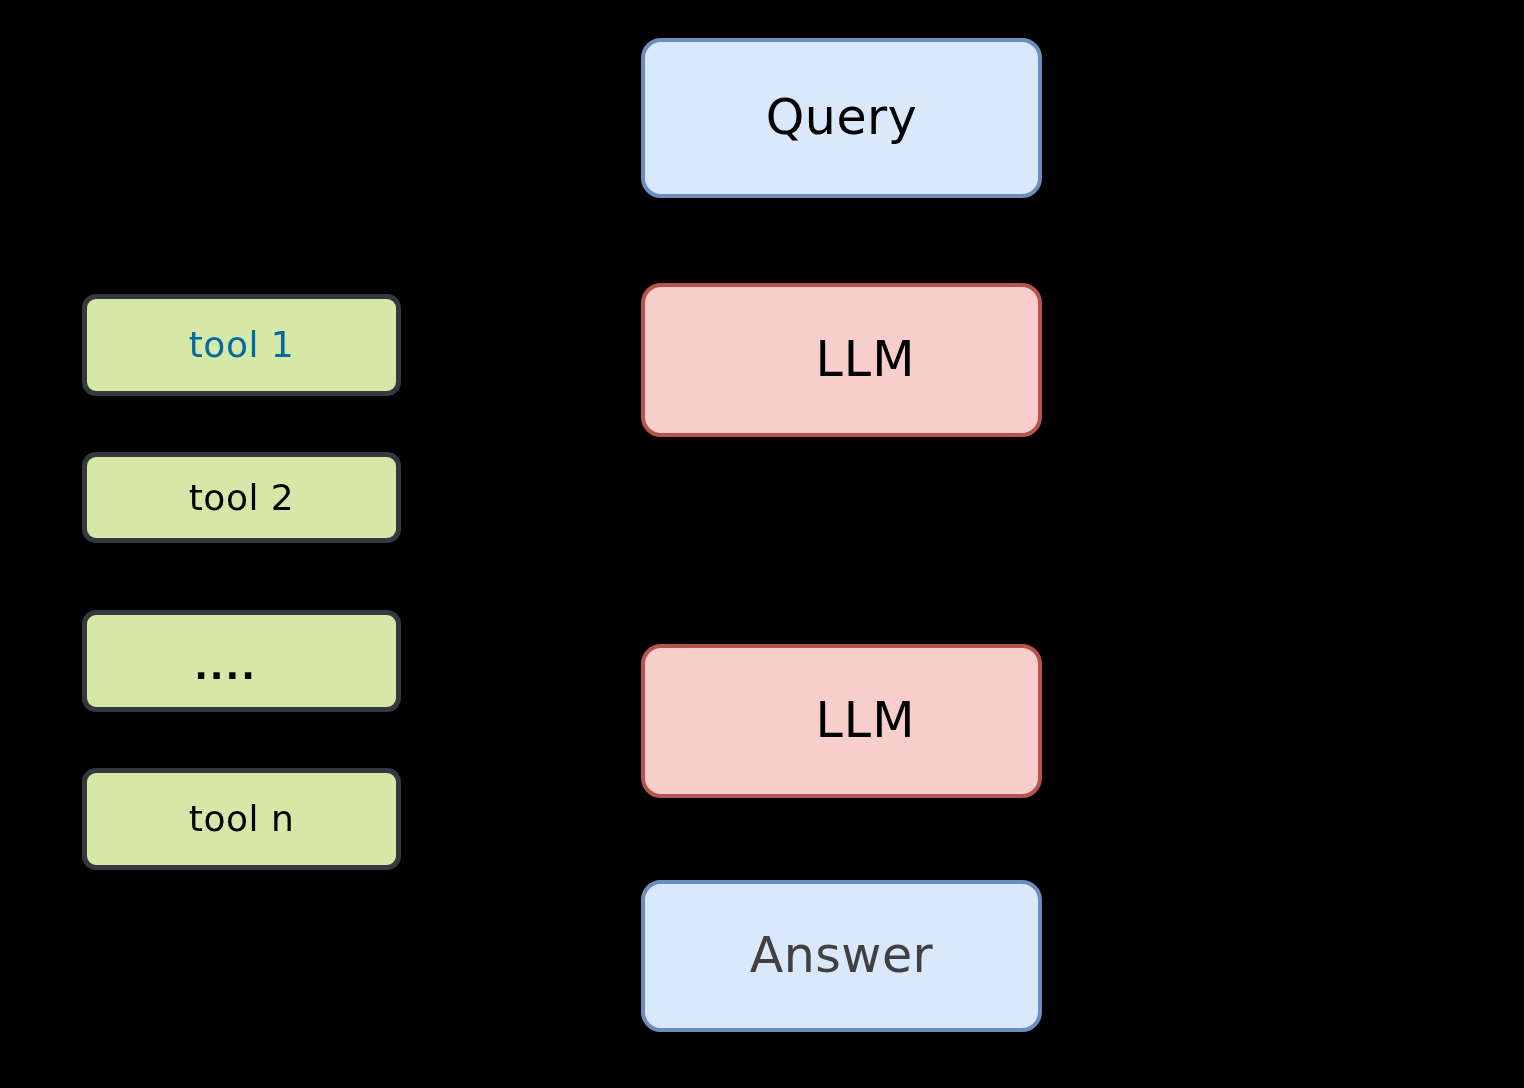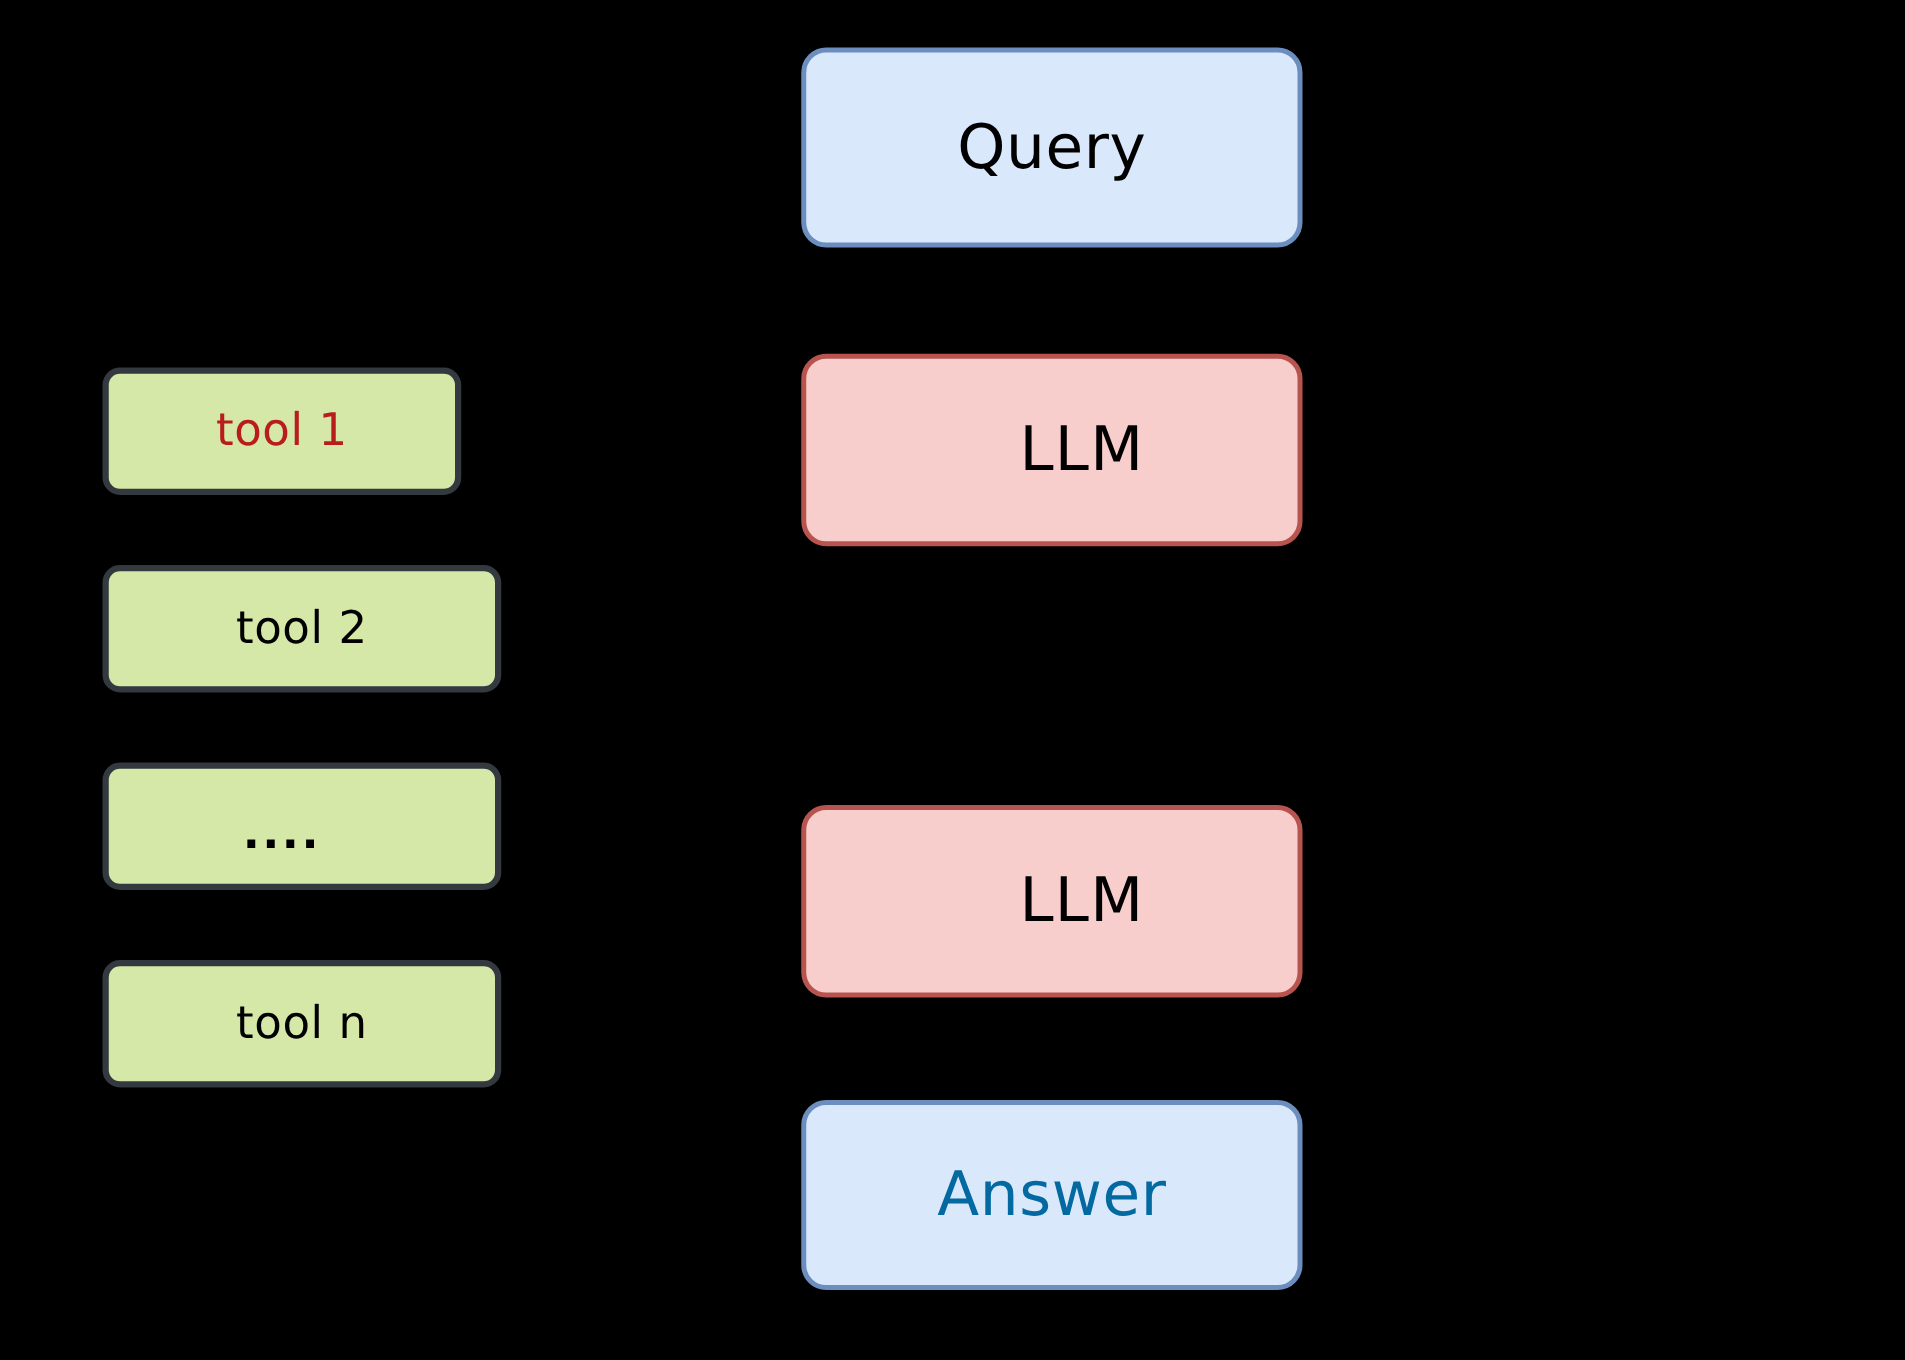--- a/index.html
+++ b/index.html
@@ -92,25 +92,25 @@
   }
   .column > * { pointer-events: auto; }
 </style>
 </head>
 <body style="background: rgb(0, 0, 0);">
 
 <div id="canvas" style="width: 1524px; height: 1088px; background: rgb(0, 0, 0);">
 
   <div class="column">
 
-    <div class="node node--tool" style="left: 82px; top: 294px; width: 287px; height: 102px; background: rgb(213, 232, 168); border-color: rgb(51, 57, 63); color: #b91c1c;">
+    <div class="node node--tool" style="left: 82px; top: 294px; width: 319px; height: 102px; background: rgb(213, 232, 168); border-color: rgb(51, 57, 63); color: #0369a1;">
       <span class="node-label">tool 1</span>
     </div>
 
-    <div class="node node--tool" style="left: 82px; top: 452px; width: 319px; height: 102px; background: rgb(213, 232, 168); border-color: rgb(51, 57, 63); color: rgb(0, 0, 0);">
+    <div class="node node--tool" style="left: 82px; top: 452px; width: 319px; height: 91px; background: rgb(213, 232, 168); border-color: rgb(51, 57, 63); color: rgb(0, 0, 0);">
       <span class="node-label">tool 2</span>
     </div>
 
     <div class="node node--tool is-ellipsis" style="left: 82px; top: 610px; width: 319px; height: 102px; background: rgb(213, 232, 168); border-color: rgb(51, 57, 63); color: rgb(0, 0, 0);">
       <span class="node-label">....</span>
     </div>
 
     <div class="node node--tool" style="left: 82px; top: 768px; width: 319px; height: 102px; background: rgb(213, 232, 168); border-color: rgb(51, 57, 63); color: rgb(0, 0, 0);">
       <span class="node-label">tool n</span>
     </div>
@@ -124,19 +124,19 @@
     </div>
 
     <div class="node node--model" style="left: 641px; top: 283px; width: 401px; height: 154px; background: rgb(248, 206, 204); border-color: rgb(184, 84, 80); color: rgb(0, 0, 0);">
       <span class="node-label">LLM</span>
     </div>
 
     <div class="node node--model" style="left: 641px; top: 644px; width: 401px; height: 154px; background: rgb(248, 206, 204); border-color: rgb(184, 84, 80); color: rgb(0, 0, 0);">
       <span class="node-label">LLM</span>
     </div>
 
-    <div class="node node--io" style="left: 641px; top: 880px; width: 401px; height: 152px; background: rgb(218, 232, 252); border-color: rgb(108, 142, 191); color: #0369a1;">
+    <div class="node node--io" style="left: 641px; top: 880px; width: 401px; height: 152px; background: rgb(218, 232, 252); border-color: rgb(108, 142, 191); color: #404040;">
       <span class="node-label">Answer</span>
     </div>
 
   </div>
 
 </div>
 
 </body></html>

